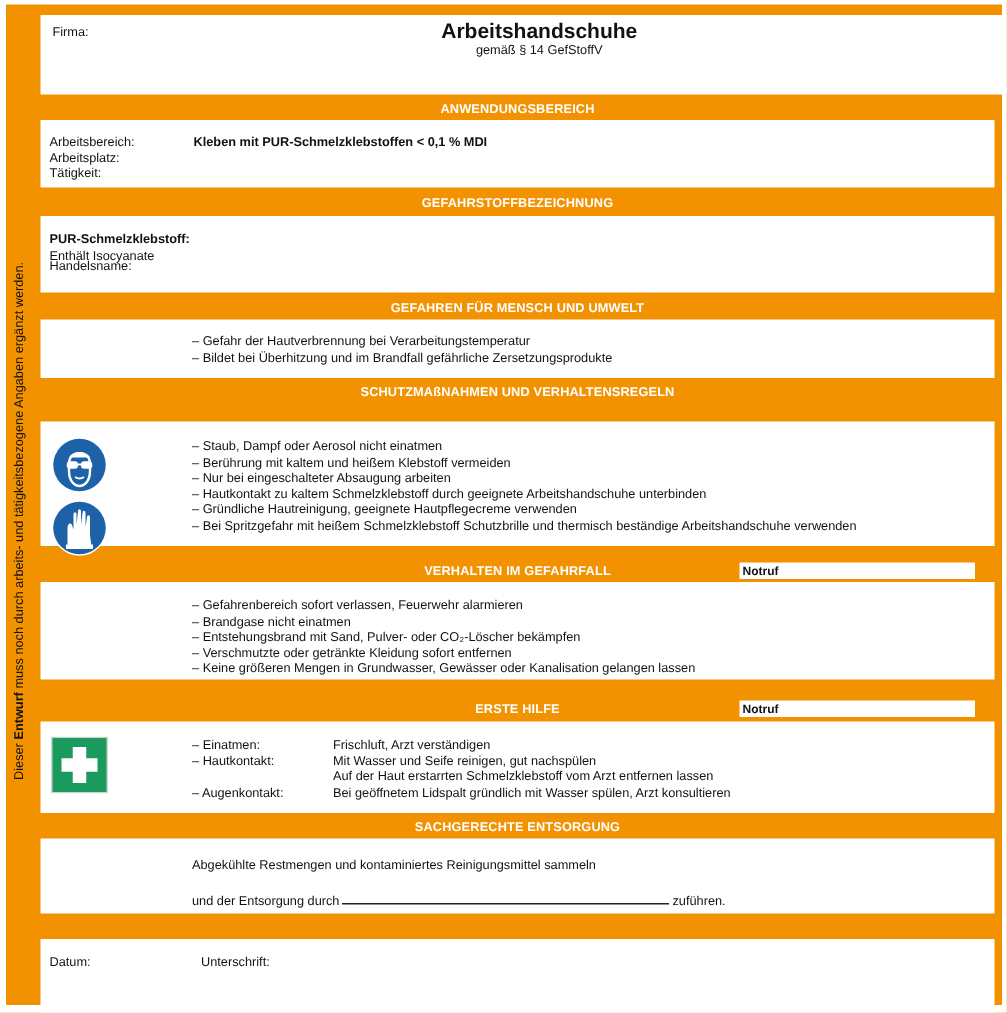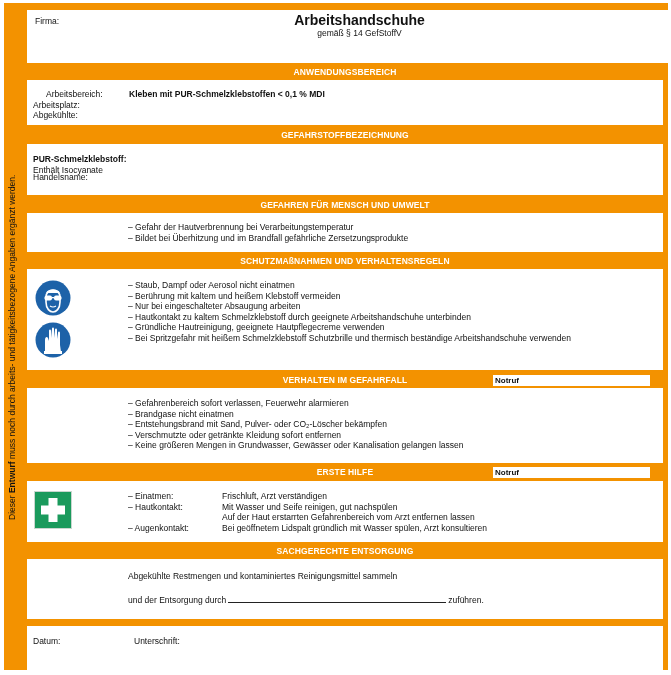--- a/index.html
+++ b/index.html
@@ -34,43 +34,43 @@
 </div>
 
 <div class="panel" style="top:10px;height:53px;padding-left:29px;">
   <div class="txt" style="left:8px;top:6px;">Firma:</div>
   <div class="title b" style="top:2px;font-size:14px;line-height:16px;">Arbeitshandschuhe</div>
   <div class="title" style="top:18px;font-size:8.5px;line-height:10px;">gemäß § 14 GefStoffV</div>
 </div>
 
 <div class="band" style="top:65px;">ANWENDUNGSBEREICH</div>
 <div class="panel" style="top:80px;height:45px;">
-  <div class="txt" style="left:19px;top:9px;">Arbeitsbereich:</div>
+  <div class="txt" style="left:6px;top:9px;">Arbeitsbereich:</div>
   <div class="txt" style="left:6px;top:19.5px;">Arbeitsplatz:</div>
-  <div class="txt" style="left:6px;top:30px;">Abgekühlte:</div>
+  <div class="txt" style="left:6px;top:30px;">Tätigkeit:</div>
   <div class="txt b" style="left:102px;top:9px;">Kleben mit PUR-Schmelzklebstoffen &lt; 0,1 % MDI</div>
 </div>
 
 <div class="band" style="top:128px;">GEFAHRSTOFFBEZEICHNUNG</div>
 <div class="panel" style="top:144px;height:51px;">
   <div class="txt b" style="left:6px;top:10px;">PUR-Schmelzklebstoff:</div>
   <div class="txt" style="left:6px;top:21px;">Enthält Isocyanate</div>
   <div class="txt" style="left:6px;top:28px;text-align:center;">Handelsname:</div>
 </div>
 
 <div class="band" style="top:198px;">GEFAHREN FÜR MENSCH UND UMWELT</div>
 <div class="panel" style="top:213px;height:39px;">
   <ul class="list" style="position:absolute;left:101px;top:9px;">
     <li>– Gefahr der Hautverbrennung bei Verarbeitungstemperatur</li>
     <li>– Bildet bei Überhitzung und im Brandfall gefährliche Zersetzungsprodukte</li>
   </ul>
 </div>
 
 <div class="band" style="top:254px;">SCHUTZMAßNAHMEN UND VERHALTENSREGELN</div>
-<div class="panel" style="top:269px;height:101px;">
+<div class="panel" style="top:281px;height:83px;">
   <svg class="icon" style="left:7px;top:10px;" width="38" height="38" viewBox="0 0 38 38">
     <circle cx="19" cy="19" r="18.5" fill="#ffffff"></circle>
     <circle cx="19" cy="19" r="17.5" fill="#1d62a8"></circle>
     <path d="M12 18 C12 9 26 9 26 18 L26 23 C26 30 22 33 19 33 C16 33 12 30 12 23 Z" fill="none" stroke="#fff" stroke-width="1.6"></path>
     <path d="M12 14 C14 9 24 9 26 14" fill="#fff"></path>
     <rect x="10.5" y="16.5" width="7.5" height="5" rx="2" fill="#fff"></rect>
     <rect x="20" y="16.5" width="7.5" height="5" rx="2" fill="#fff"></rect>
     <rect x="17.5" y="18" width="3" height="1.3" fill="#fff"></rect>
     <path d="M16 27 Q19 29 22 27" fill="none" stroke="#fff" stroke-width="1.2"></path>
   </svg>
@@ -87,21 +87,21 @@
     <li>– Hautkontakt zu kaltem Schmelzklebstoff durch geeignete Arbeitshandschuhe unterbinden</li>
     <li>– Gründliche Hautreinigung, geeignete Hautpflegecreme verwenden</li>
     <li>– Bei Spritzgefahr mit heißem Schmelzklebstoff Schutzbrille und thermisch beständige Arbeitshandschuhe verwenden</li>
   </ul>
 </div>
 
 <div class="band" style="top:373px;">
   <span>VERHALTEN IM GEFAHRFALL</span>
 </div>
 <div class="notruf" style="top:375px;color:#111;"><span>Notruf</span></div>
-<div class="panel" style="top:388px;height:75px;">
+<div class="panel" style="top:388px;height:65px;">
   <ul class="list" style="position:absolute;left:101px;top:10px;">
     <li>– Gefahrenbereich sofort verlassen, Feuerwehr alarmieren</li>
     <li>– Brandgase nicht einatmen</li>
     <li>– Entstehungsbrand mit Sand, Pulver- oder CO₂-Löscher bekämpfen</li>
     <li>– Verschmutzte oder getränkte Kleidung sofort entfernen</li>
     <li>– Keine größeren Mengen in Grundwasser, Gewässer oder Kanalisation gelangen lassen</li>
   </ul>
 </div>
 
 <div class="band" style="top:465px;">
@@ -119,31 +119,31 @@
     <div class="txt" style="position:relative;height:10.6px;">
       <span style="position:absolute;left:0;">– Einatmen:</span>
       <span style="position:absolute;left:94px;">Frischluft, Arzt verständigen</span>
     </div>
     <div class="txt" style="position:relative;height:10.6px;">
       <span style="position:absolute;left:0;">– Hautkontakt:</span>
       <span style="position:absolute;left:94px;">Mit Wasser und Seife reinigen, gut nachspülen</span>
     </div>
     <div class="txt" style="position:relative;height:10.6px;">
       <span style="position:absolute;left:0;"></span>
-      <span style="position:absolute;left:94px;">Auf der Haut erstarrten Gefahrenbereich vom Arzt entfernen lassen</span>
+      <span style="position:absolute;left:94px;">Auf der Haut erstarrten Schmelzklebstoff vom Arzt entfernen lassen</span>
     </div>
     <div class="txt" style="position:relative;height:10.6px;">
       <span style="position:absolute;left:0;">– Augenkontakt:</span>
       <span style="position:absolute;left:94px;">Bei geöffnetem Lidspalt gründlich mit Wasser spülen, Arzt konsultieren</span>
     </div>
   </div>
 </div>
 
 <div class="band" style="top:544px;">SACHGERECHTE ENTSORGUNG</div>
-<div class="panel" style="top:559px;height:60px;">
+<div class="panel" style="top:559px;height:50px;">
   <div class="txt" style="left:101px;top:12px;">Abgekühlte Restmengen und kontaminiertes Reinigungsmittel sammeln</div>
   <div class="txt" style="left:101px;top:35px;">
     <span>und der Entsorgung durch</span><span class="blank"></span><span>zuführen.</span>
   </div>
 </div>
 
 <div class="panel" style="top:614px;height:51px;margin-top:12px;">
   <div class="txt" style="left:6px;top:10px;">Datum:</div>
   <div class="txt" style="left:107px;top:10px;">Unterschrift:</div>
 </div>

